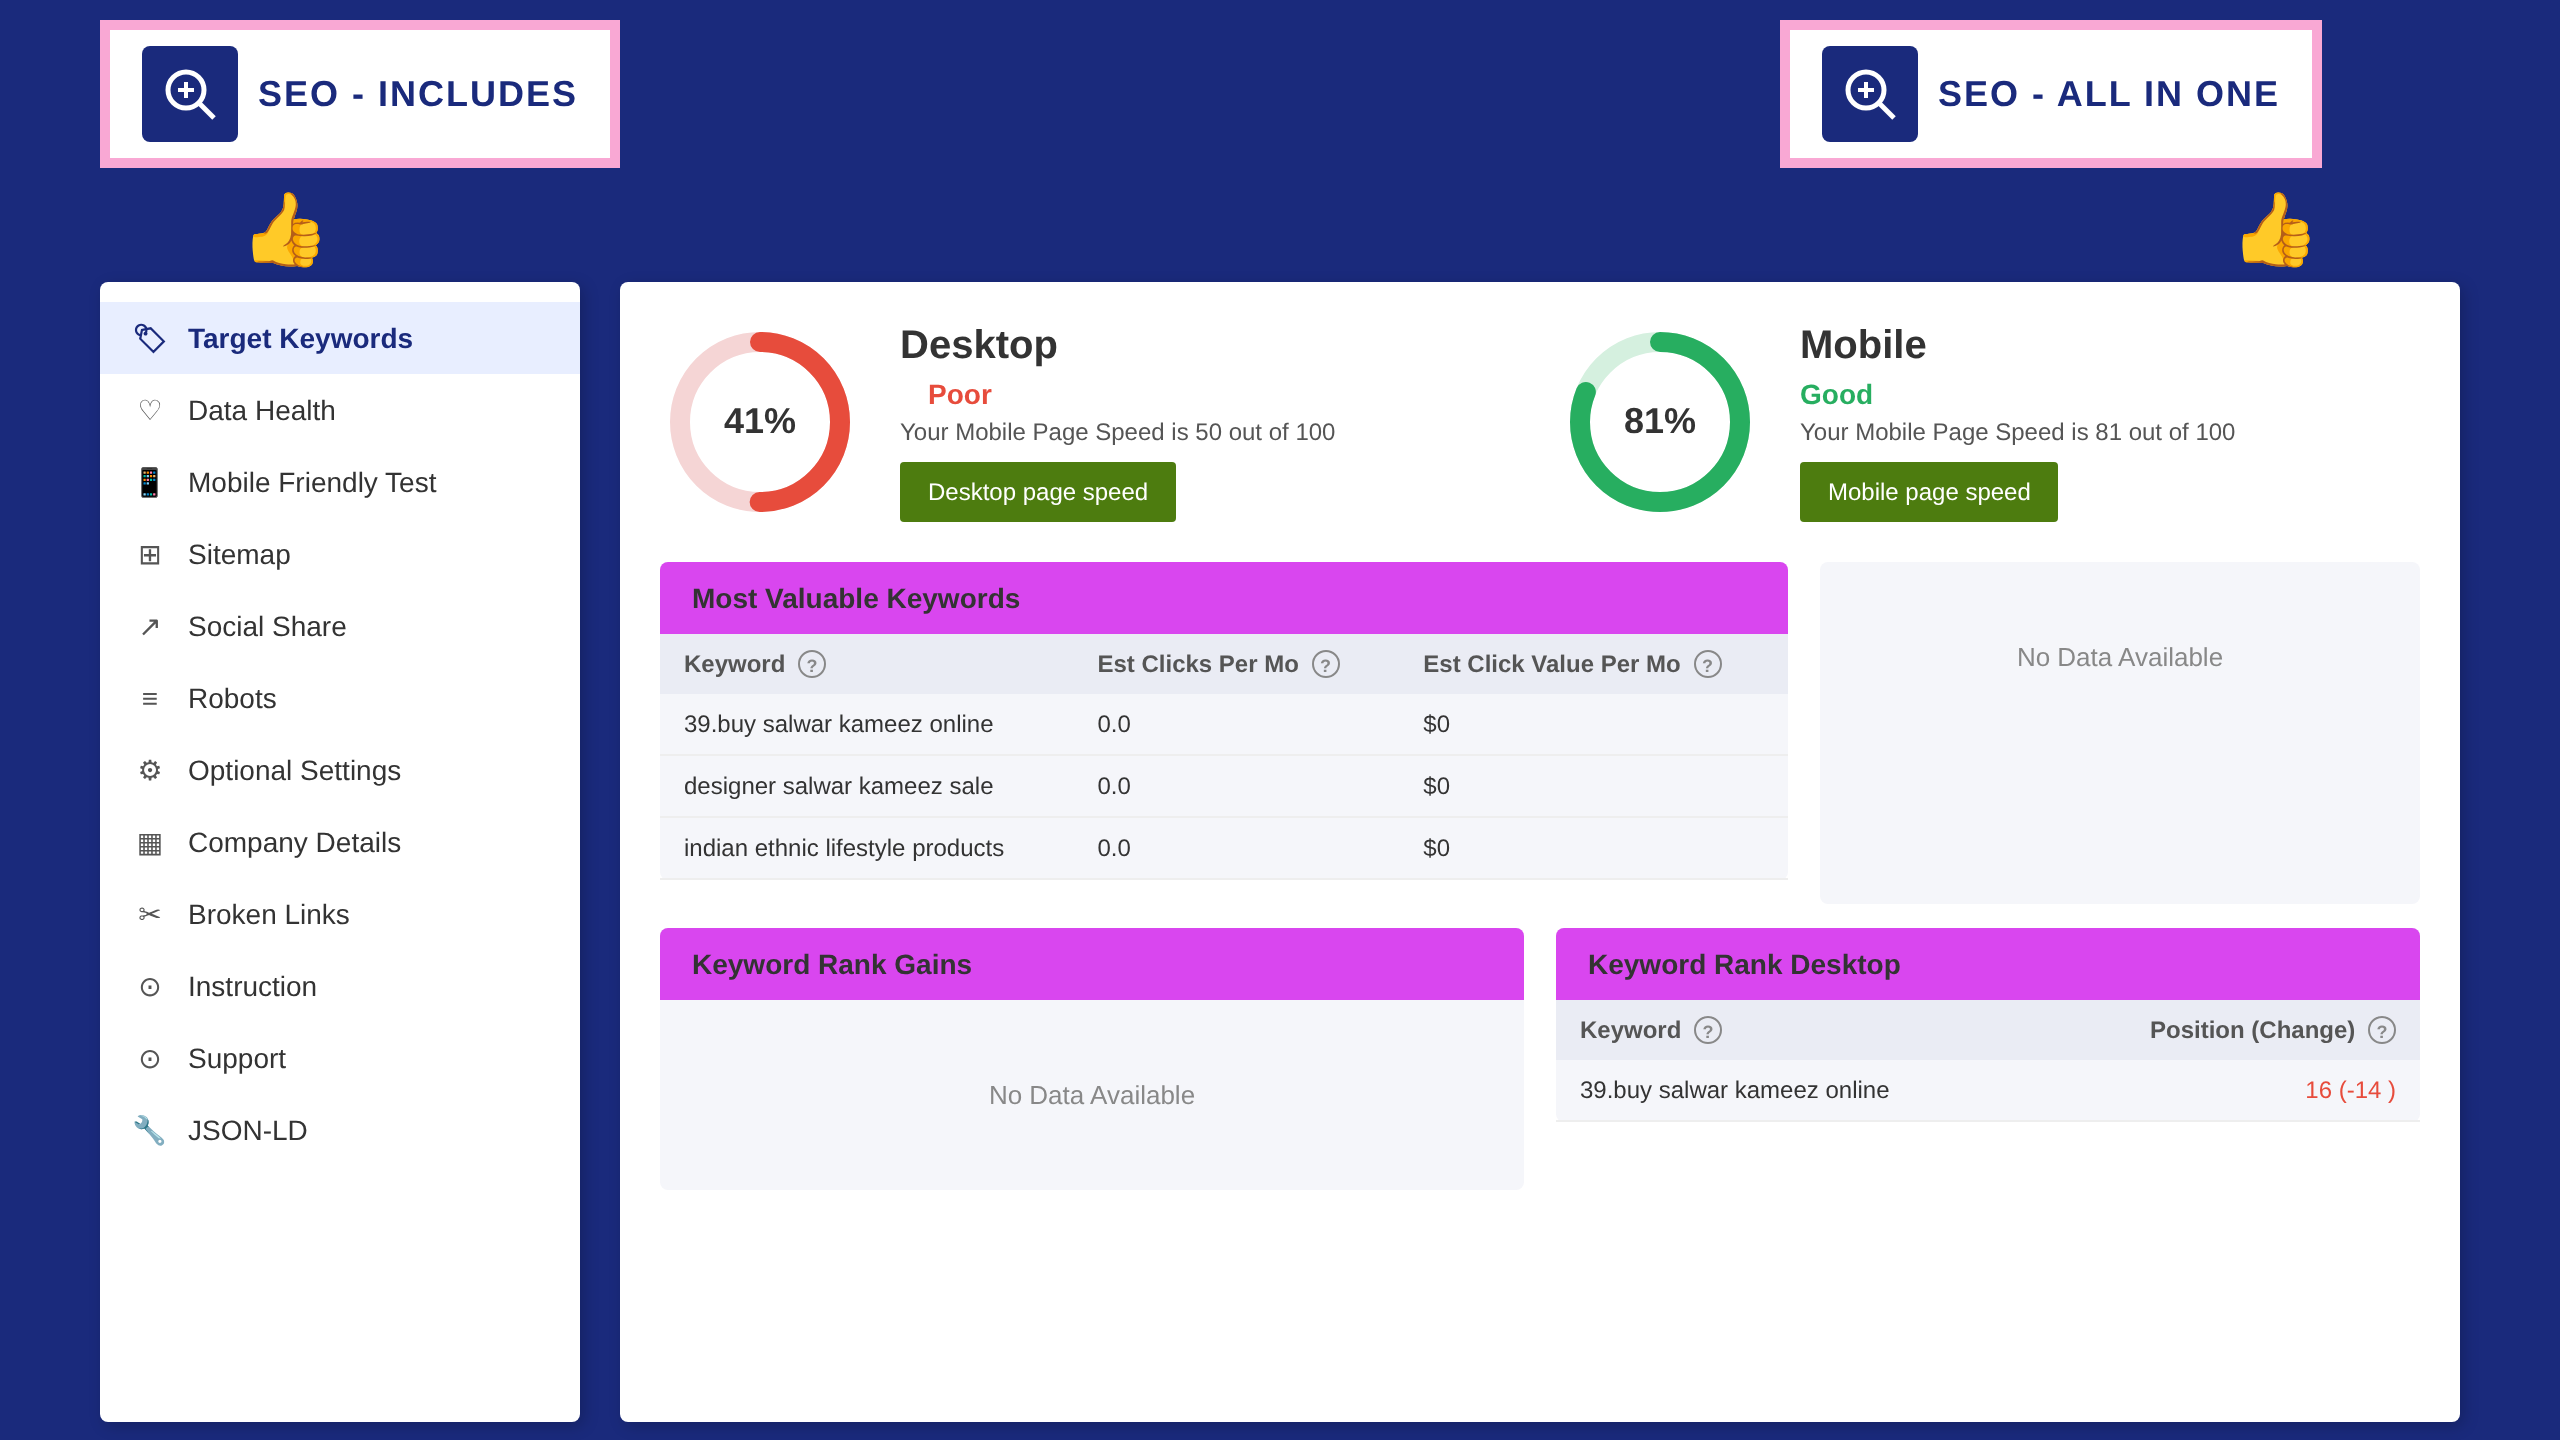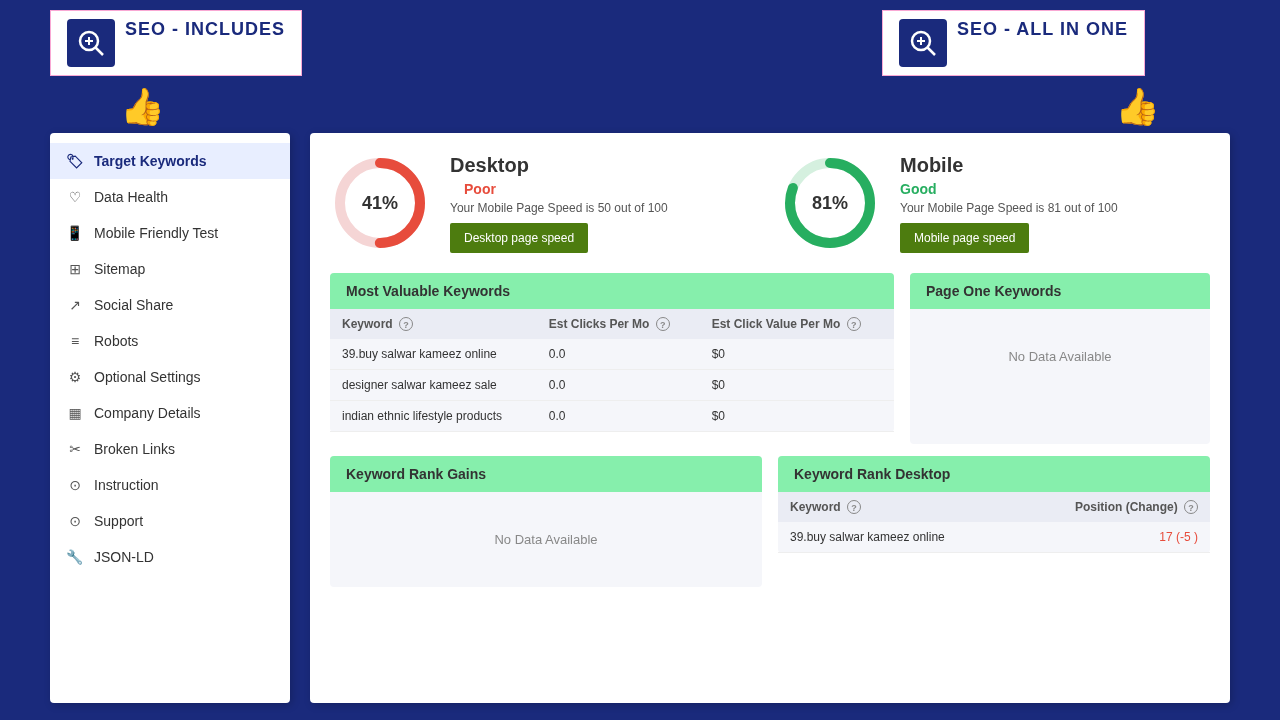--- a/index.html
+++ b/index.html
@@ -15,23 +15,23 @@
     
     .top-logos {
       display: flex;
       align-items: center;
       padding: 10px 50px;
       gap: 580px;
     }
 
     .logo-box {
       display: flex;
-      align-items: flex-start;
+      align-items: center;
       background: white;
-      border: 1px solid #f9a8d4;
+      border: 5px solid #f9a8d4;
       padding: 8px 16px;
       gap: 10px;
       min-width: 220px;
     }
 
     .logo-icon {
       width: 48px;
       height: 48px;
       background: #1a2a7c;
       border-radius: 4px;
@@ -196,21 +196,21 @@
       background: #f5f6fa;
       border-radius: 4px;
       margin-bottom: 12px;
     }
 
     .section-header {
       padding: 10px 16px;
       font-size: 14px;
       font-weight: bold;
       color: #333;
-      background: #86efac;
+      background: #d946ef;
       border-radius: 4px 4px 0 0;
     }
 
     .bottom-row {
       display: flex;
       gap: 16px;
       margin-bottom: 12px;
     }
 
     .bottom-panel-left {
@@ -468,21 +468,20 @@
                 <td>0.0</td>
                 <td>$0</td>
               </tr>
             </tbody>
           </table>
         </div>
       </div>
 
       <div class="page-one-section">
         <div class="section-panel" style="height: 100%;">
-          <div class="section-header">Page One Keywords</div>
           <div class="no-data">No Data Available</div>
         </div>
       </div>
     </div>
 
     <div class="bottom-row">
 
       <div class="bottom-panel-left">
         <div class="section-panel">
           <div class="section-header">Keyword Rank Gains</div>
@@ -503,21 +502,21 @@
                 <th style="text-align:right;">
                   <span>Position (Change)</span>
                   <span class="help-icon">?</span>
                 </th>
               </tr>
             </thead>
             <tbody>
               <tr>
                 <td>39.buy salwar kameez online</td>
                 <td style="text-align:right;">
-                  <span class="change-negative">17 (-5  )</span>
+                  <span class="change-negative">16 (-14  )</span>
                 </td>
               </tr>
             </tbody>
           </table>
         </div>
       </div>
     </div>
 
   </div>
 </div>

